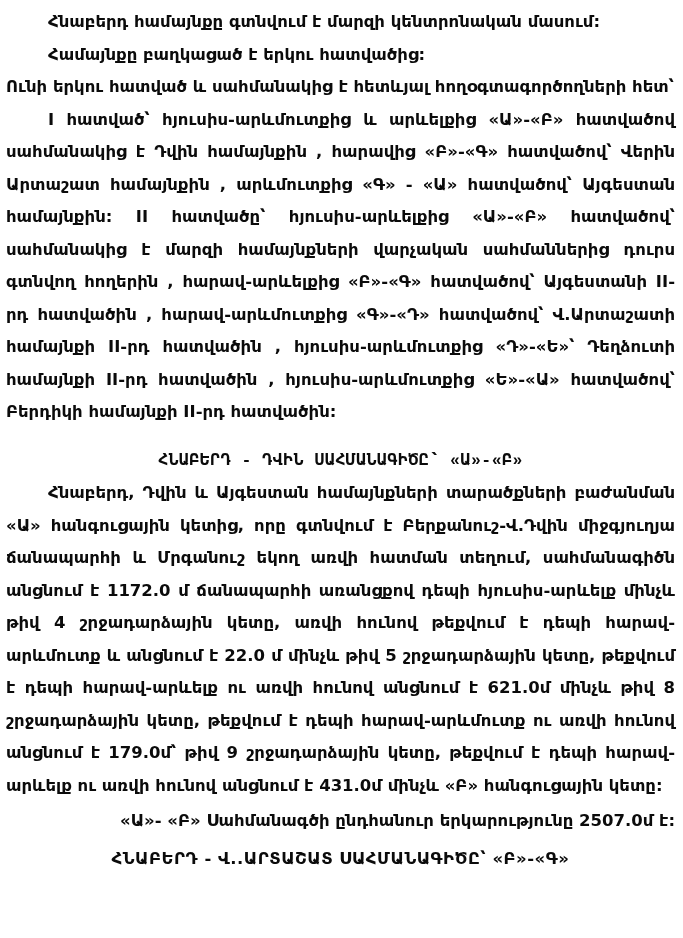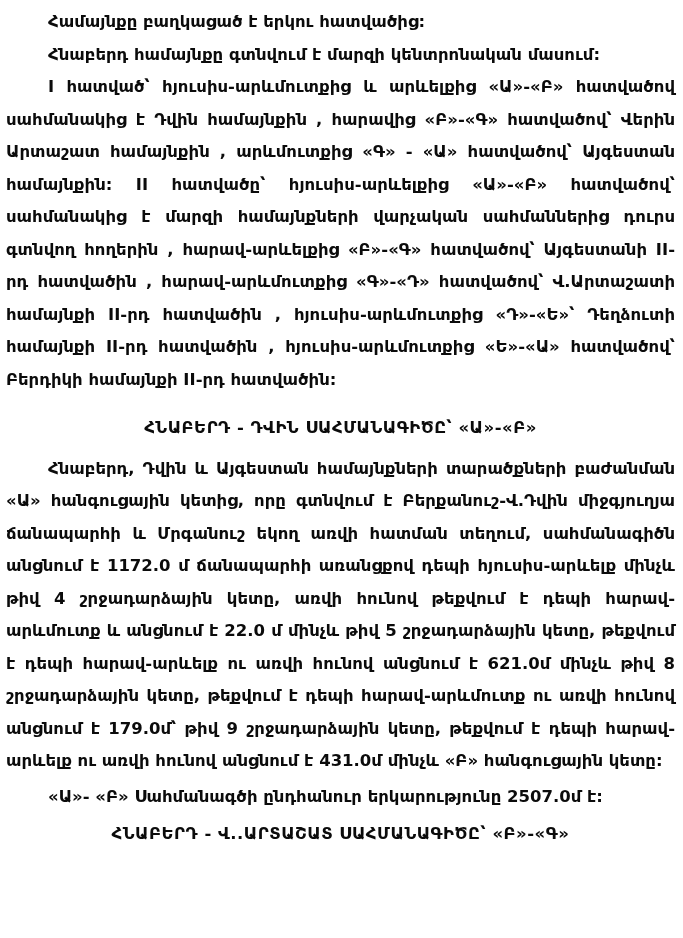--- a/index.html
+++ b/index.html
@@ -35,41 +35,43 @@
   }
   .heading {
     margin: 0;
     padding: 0;
     text-align: center;
     font-size: 16.5px;
     letter-spacing: 0.5px;
   }
   .heading-1 {
     margin-top: 16px;
-    margin-bottom: 8px;
+    font-family: Liberation Mono, monospace;
   }
   .heading-2 {
     margin-top: 5px;
     margin-bottom: 5px;
   }
   .total-length {
     margin-top: 3px;
     margin-bottom: 3px;
+    text-align: right;
   }
 </style>
 </head>
 <body>
 
 <div class="page">
 
+  <p class="indent">Հնաբերդ համայնքը գտնվում է մարզի կենտրոնական մասում:</p>
+
   <p class="indent">Համայնքը բաղկացած է երկու հատվածից:</p>
 
-  <p class="indent">Հնաբերդ համայնքը գտնվում է մարզի կենտրոնական մասում:</p>
 
-
+  <p>Ունի երկու հատված և սահմանակից է հետևյալ հողօգտագործողների հետ՝</p>
 
   <p class="indent justify">I հատված՝ հյուսիս-արևմուտքից և արևելքից «Ա»-«Բ» հատվածով սահմանակից է Դվին համայնքին , հարավից «Բ»-«Գ» հատվածով՝ Վերին Արտաշատ համայնքին , արևմուտքից «Գ» - «Ա» հատվածով՝ Այգեստան համայնքին: II հատվածը՝ հյուսիս-արևելքից «Ա»-«Բ» հատվածով՝ սահմանակից է մարզի համայնքների վարչական սահմաններից դուրս գտնվող հողերին , հարավ-արևելքից «Բ»-«Գ» հատվածով՝ Այգեստանի II-րդ հատվածին , հարավ-արևմուտքից «Գ»-«Դ» հատվածով՝ Վ.Արտաշատի համայնքի II-րդ հատվածին , հյուսիս-արևմուտքից «Դ»-«Ե»՝ Դեղձուտի համայնքի II-րդ հատվածին , հյուսիս-արևմուտքից «Ե»-«Ա» հատվածով՝ Բերդիկի համայնքի II-րդ հատվածին:</p>
 
   <h2 class="heading heading-1">ՀՆԱԲԵՐԴ - ԴՎԻՆ ՍԱՀՄԱՆԱԳԻԾԸ՝ «Ա»-«Բ»</h2>
 
   <p class="indent justify">Հնաբերդ, Դվին և Այգեստան համայնքների տարածքների բաժանման «Ա» հանգուցային կետից, որը գտնվում է Բերքանուշ-Վ.Դվին միջգյուղյա ճանապարհի և Մրգանուշ եկող առվի հատման տեղում, սահմանագիծն անցնում է 1172.0 մ ճանապարհի առանցքով  դեպի հյուսիս-արևելք մինչև թիվ 4 շրջադարձային կետը, առվի հունով թեքվում է դեպի հարավ-արևմուտք և անցնում է 22.0 մ մինչև թիվ 5 շրջադարձային կետը, թեքվում է դեպի հարավ-արևելք ու առվի հունով անցնում է 621.0մ մինչև թիվ 8 շրջադարձային կետը, թեքվում է դեպի հարավ-արևմուտք ու առվի հունով անցնում է 179.0մ՝ թիվ 9 շրջադարձային կետը, թեքվում է դեպի հարավ-արևելք ու առվի հունով անցնում է 431.0մ մինչև «Բ» հանգուցային կետը:</p>
 
   <p class="indent total-length">«Ա»- «Բ» Սահմանագծի ընդհանուր երկարությունը  2507.0մ է:</p>
 
   <h2 class="heading heading-2">ՀՆԱԲԵՐԴ - Վ..ԱՐՏԱՇԱՏ ՍԱՀՄԱՆԱԳԻԾԸ՝ «Բ»-«Գ»</h2>

